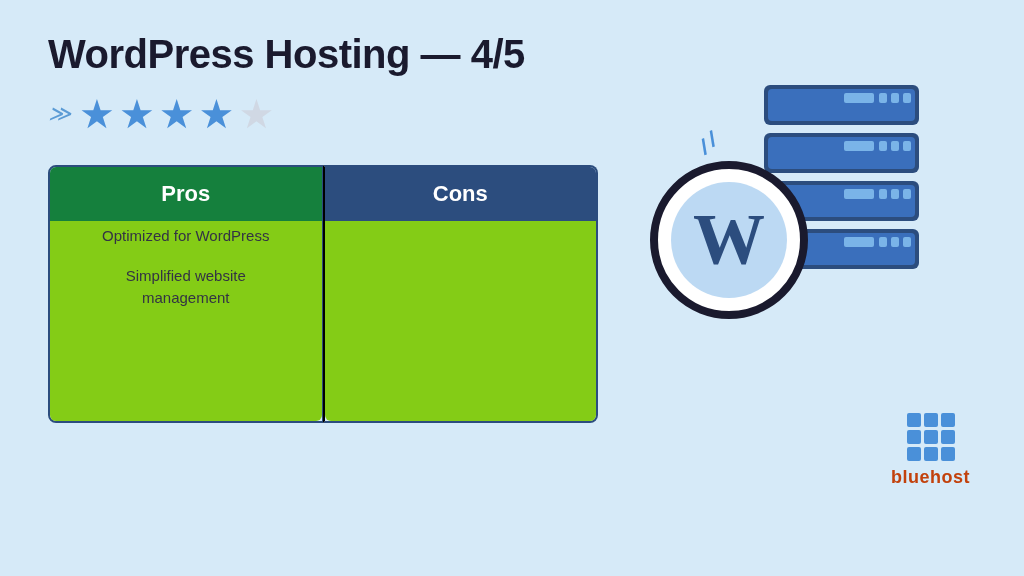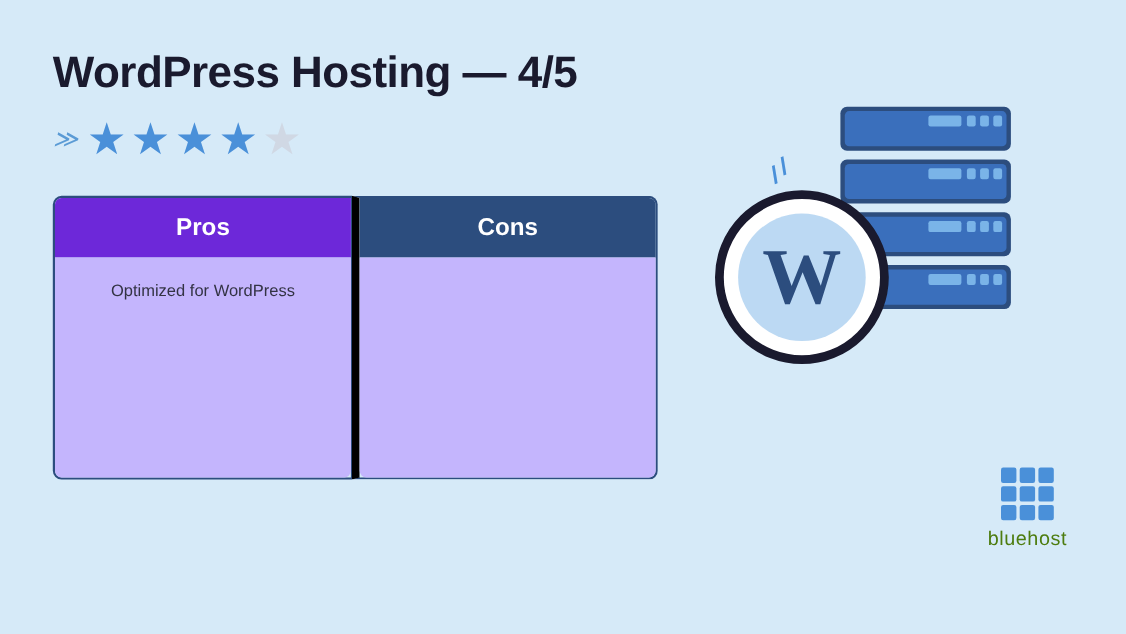--- a/index.html
+++ b/index.html
@@ -12,21 +12,20 @@
       overflow: hidden;
       position: relative;
     }
 
     .main-container {
       width: 1024px;
       height: 516px;
       background: #d6eaf8;
       padding: 32px 48px;
       position: relative;
-      margin-top: 12px;
     }
 
     .title {
       font-size: 40px;
       font-weight: 900;
       color: #1a1a2e;
       margin-bottom: 14px;
       letter-spacing: -0.5px;
     }
 
@@ -64,45 +63,45 @@
       border: 2px solid #2c4d7e;
       border-radius: 0;
     }
 
     .col-pros {
       border-right: 1px solid #2c4d7e;
       border-radius: 8px 0 0 8px;
     }
 
     .col-cons {
-      border-left: 7px solid #000000;
+      border-left: 2px solid #000000;
       border-radius: 0 8px 8px 0;
     }
 
     .col-header {
       padding: 14px 10px;
       text-align: center;
       font-size: 22px;
       font-weight: 700;
       color: #ffffff;
     }
 
     .col-pros .col-header {
-      background: #6d28d9;
+      background: #15803d;
       border-radius: 6px 0 0 0;
     }
 
     .col-cons .col-header {
       background: #2c4d7e;
       border-radius: 0 6px 0 0;
     }
 
     .col-body {
-      background: #c4b5fd;
-      padding: 20px 16px;
+      background: #84cc16;
+      padding: 4px 16px;
       display: flex;
       flex-direction: column;
       gap: 18px;
       min-height: 200px;
       border-radius: 0 0 6px 6px;
       align-items: center;
     }
 
     .col-item {
       text-align: center;
@@ -129,22 +128,22 @@
       gap: 3px;
     }
 
     .bluehost-cell {
       background: #4a90d9;
       border-radius: 2px;
     }
 
     .bluehost-text {
       font-size: 18px;
-      font-weight: 400;
-      color: #4d7c0f;
+      font-weight: 700;
+      color: #c2410c;
       letter-spacing: 0.5px;
     }
   </style>
 </head>
 <body>
 
 <div class="main-container">
 
   <h1 class="title">WordPress Hosting — 4/5</h1>
 
@@ -156,20 +155,21 @@
     <span class="star">★</span>
     <span class="star empty">★</span>
   </div>
 
   <div class="table-section">
 
     <div class="col col-pros">
       <div class="col-header">Pros</div>
       <div class="col-body">
         <div class="col-item">Optimized for WordPress</div>
+        <div class="col-item">Simplified website<br>management</div>
       </div>
     </div>
 
     <div class="col col-cons">
       <div class="col-header">Cons</div>
       <div class="col-body">
       </div>
     </div>
 
   </div>

